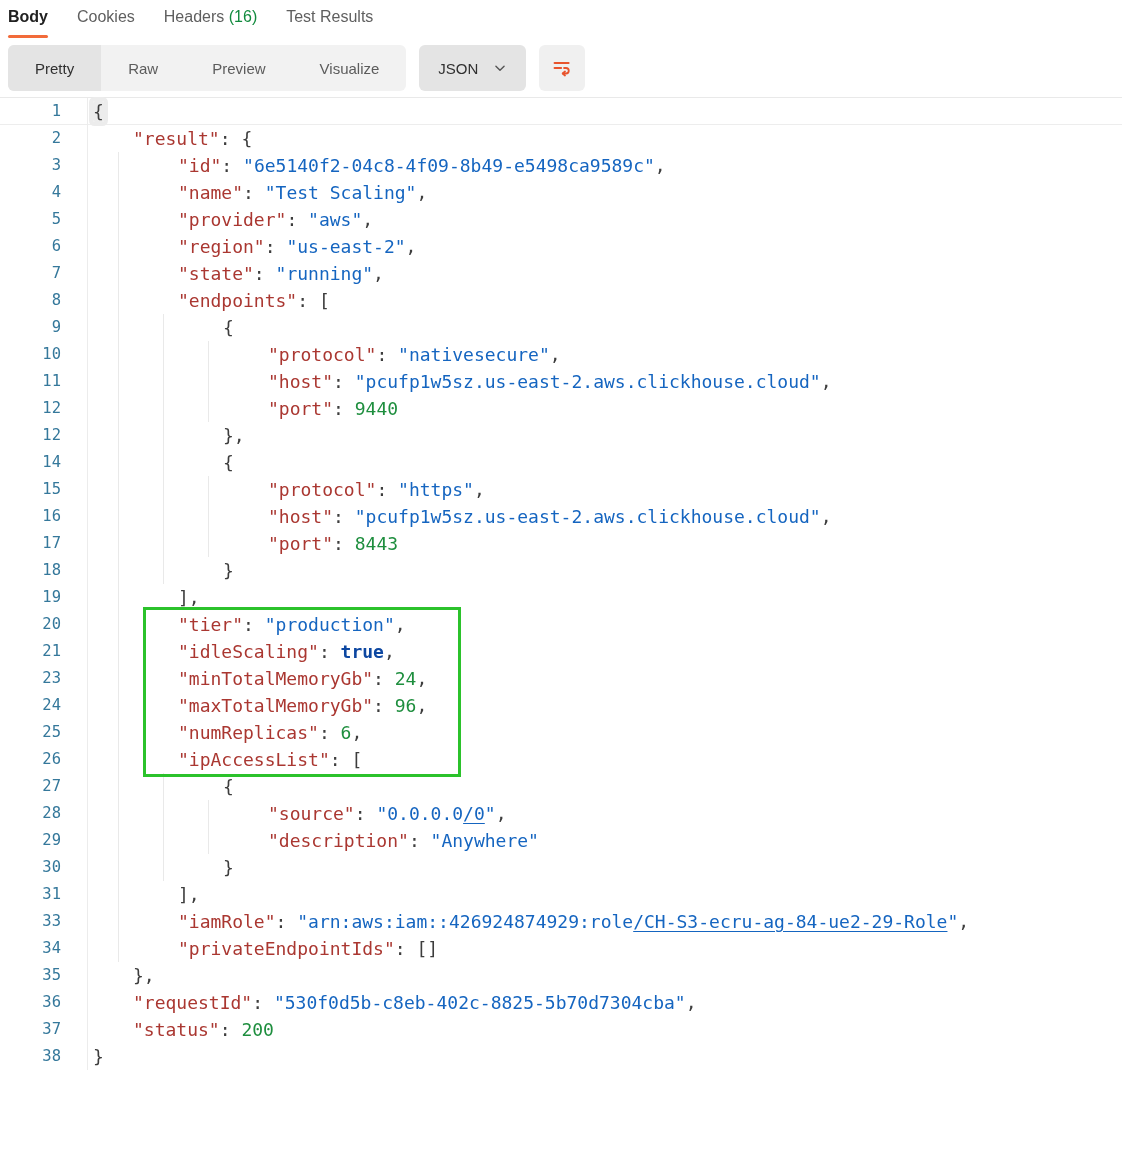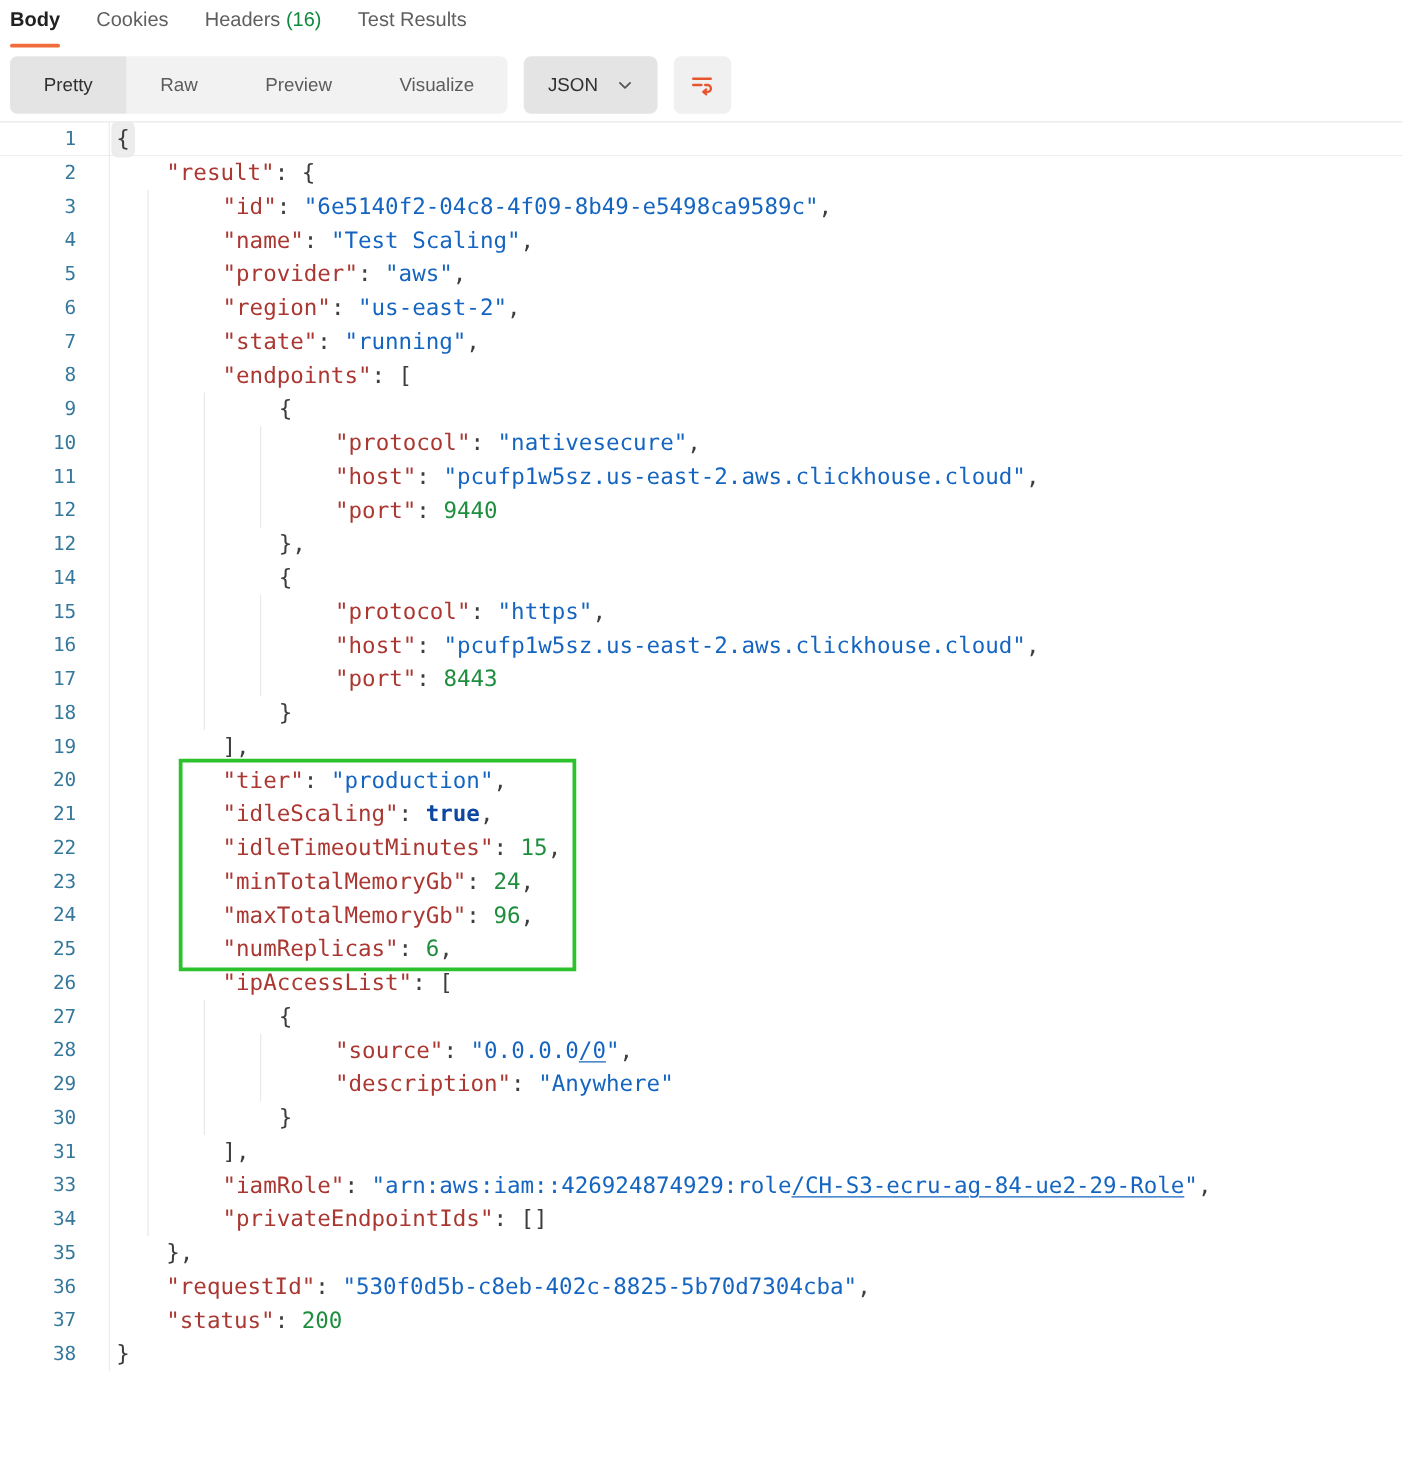--- a/index.html
+++ b/index.html
@@ -167,24 +167,20 @@
         </div>
         <div class="line">
           <span class="gutter">20</span>
           <span class="content"><i class="guide" style="left: 30px;"></i><span class="text" style="margin-left: 90px;"><span class="tok-k">"tier"</span><span class="tok-p">: </span><span class="tok-s">"production"</span><span class="tok-p">,</span></span></span>
         </div>
         <div class="line">
           <span class="gutter">21</span>
           <span class="content"><i class="guide" style="left: 30px;"></i><span class="text" style="margin-left: 90px;"><span class="tok-k">"idleScaling"</span><span class="tok-p">: </span><span class="tok-b">true</span><span class="tok-p">,</span></span></span>
         </div>
         <div class="line">
-          <span class="gutter">22</span>
-          <span class="content"><i class="guide" style="left: 30px;"></i><span class="text" style="margin-left: 90px;"><span class="tok-k">"idleTimeoutMinutes"</span><span class="tok-p">: </span><span class="tok-n">15</span><span class="tok-p">,</span></span></span>
-        </div>
-        <div class="line">
           <span class="gutter">23</span>
           <span class="content"><i class="guide" style="left: 30px;"></i><span class="text" style="margin-left: 90px;"><span class="tok-k">"minTotalMemoryGb"</span><span class="tok-p">: </span><span class="tok-n">24</span><span class="tok-p">,</span></span></span>
         </div>
         <div class="line">
           <span class="gutter">24</span>
           <span class="content"><i class="guide" style="left: 30px;"></i><span class="text" style="margin-left: 90px;"><span class="tok-k">"maxTotalMemoryGb"</span><span class="tok-p">: </span><span class="tok-n">96</span><span class="tok-p">,</span></span></span>
         </div>
         <div class="line">
           <span class="gutter">25</span>
           <span class="content"><i class="guide" style="left: 30px;"></i><span class="text" style="margin-left: 90px;"><span class="tok-k">"numReplicas"</span><span class="tok-p">: </span><span class="tok-n">6</span><span class="tok-p">,</span></span></span>

